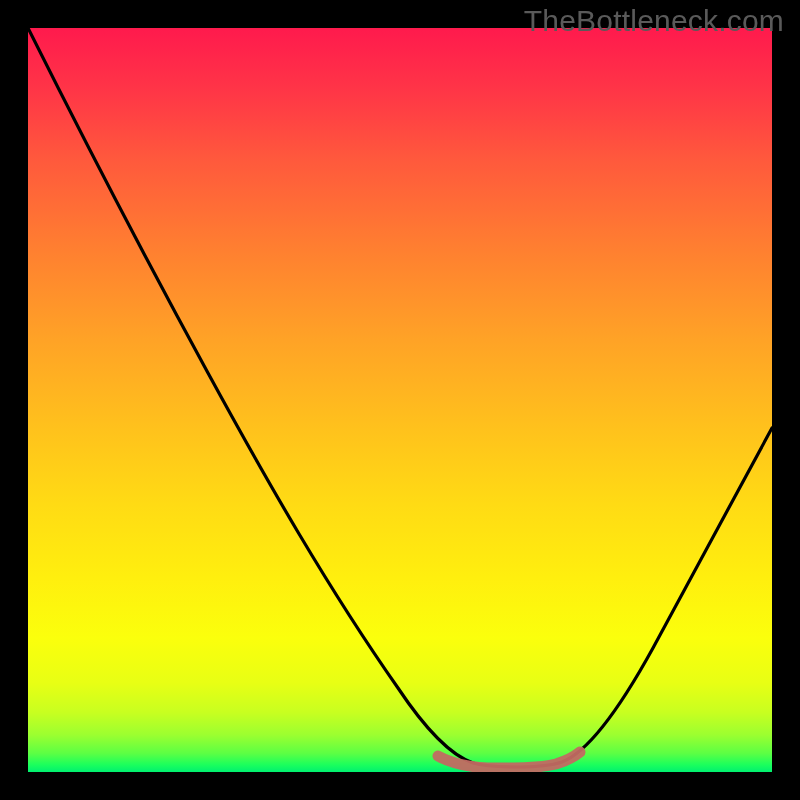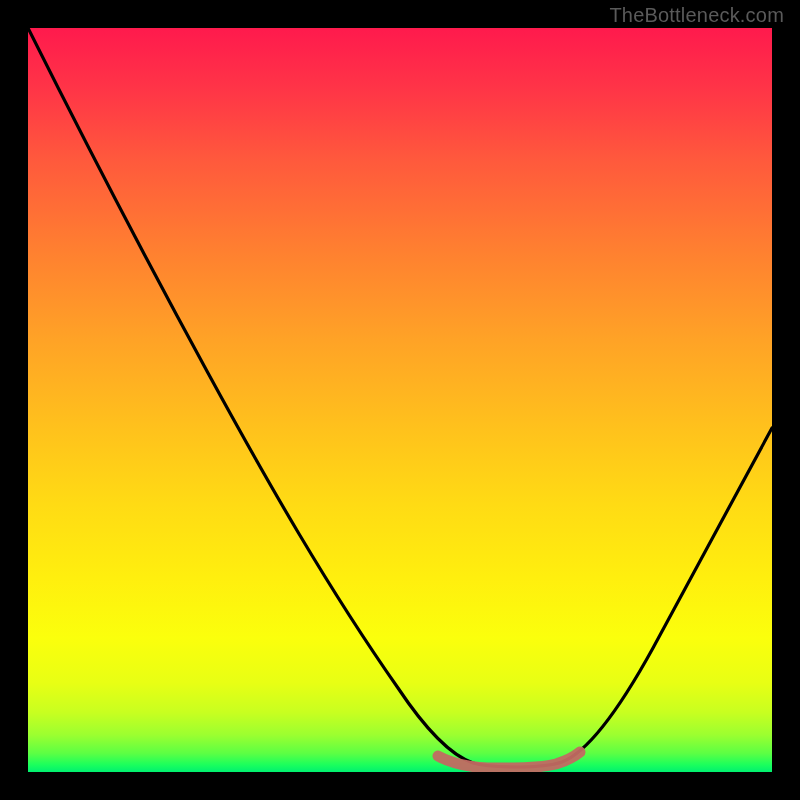--- a/index.html
+++ b/index.html
@@ -46,21 +46,21 @@
     top: 0;
     width: 744px;
     height: 744px;
     pointer-events: none;
   }
   .watermark {
     position: absolute;
     top: 4px;
     right: 16px;
     color: #5a5a5a;
-    font-size: 20px;
+    font-size: 30px;
     font-weight: 500;
     letter-spacing: 0.2px;
     margin-left: 48px;
   }
 </style>
 </head>
 <body>
 
 <div class="frame">
   <div class="plot">

